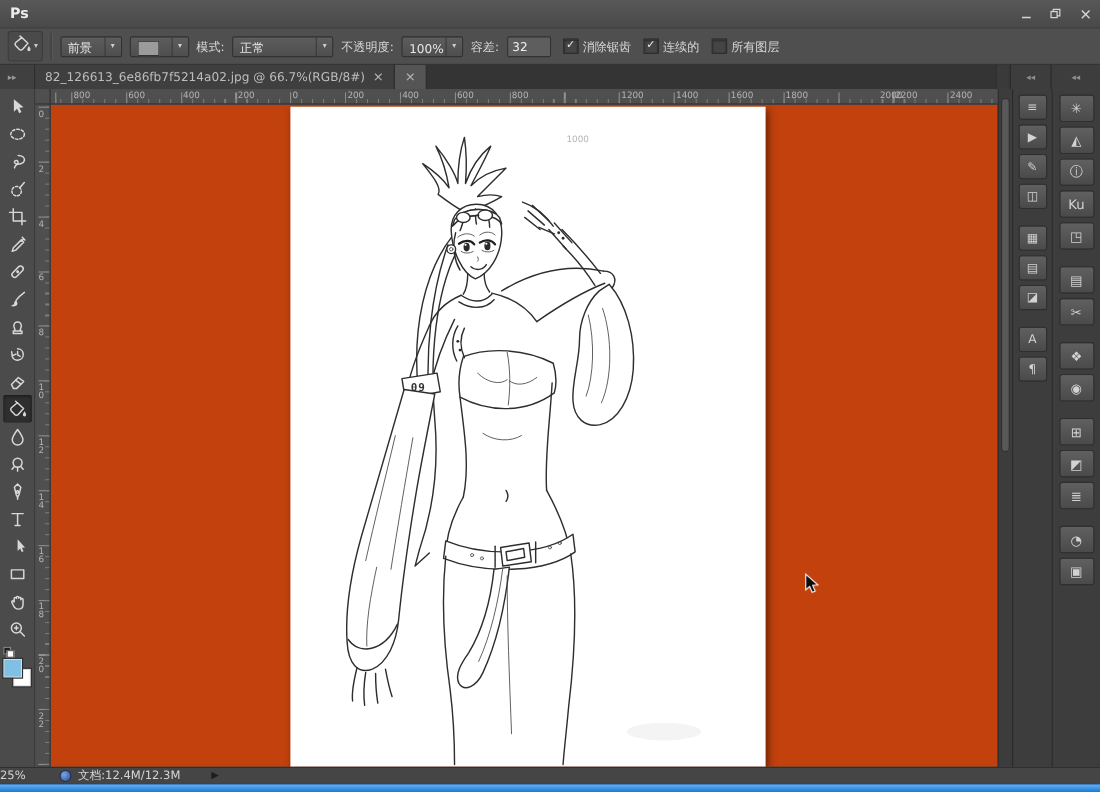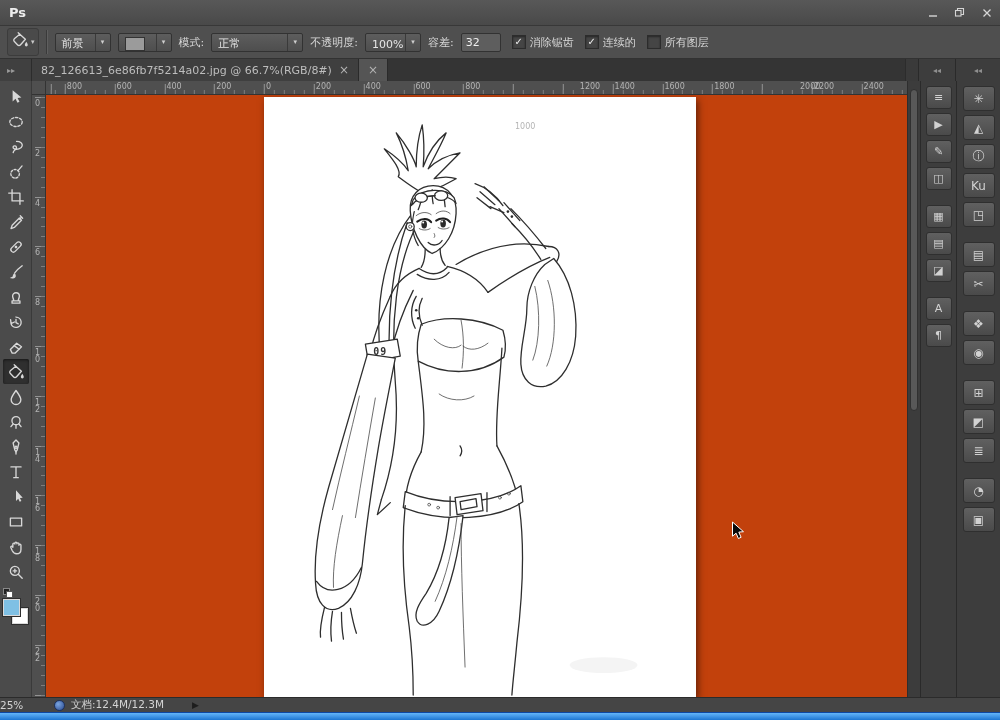--- a/index.html
+++ b/index.html
@@ -338,21 +338,21 @@
         <span class="ruler-label-top" style="left: 20.8px;">800</span>
         <span class="ruler-label-top" style="left: 70.6px;">600</span>
         <span class="ruler-label-top" style="left: 120.4px;">400</span>
         <span class="ruler-label-top" style="left: 170.2px;">200</span>
         <span class="ruler-label-top" style="left: 220px;">0</span>
         <span class="ruler-label-top" style="left: 269.8px;">200</span>
         <span class="ruler-label-top" style="left: 319.6px;">400</span>
         <span class="ruler-label-top" style="left: 369.4px;">600</span>
         <span class="ruler-label-top" style="left: 419.2px;">800</span>
         <span class="ruler-label-top" style="left: 469px; margin-top: 40px;">1000</span>
-        <span class="ruler-label-top" style="left: 518.8px; margin-left: 15px;">1200</span>
+        <span class="ruler-label-top" style="left: 518.8px;">1200</span>
         <span class="ruler-label-top" style="left: 568.6px;">1400</span>
         <span class="ruler-label-top" style="left: 618.4px;">1600</span>
         <span class="ruler-label-top" style="left: 668.2px;">1800</span>
         <span class="ruler-label-top" style="left: 754px;">2000</span>
         <span class="ruler-label-top" style="left: 767.8px;">2200</span>
         <span class="ruler-label-top" style="left: 817.6px;">2400</span>
       </div>
     <div class="ruler-left" id="ruler-left">
         <span class="ruler-label-left" style="top: 4px;">0</span>
         <span class="ruler-label-left" style="top: 53.8px;">2</span>

